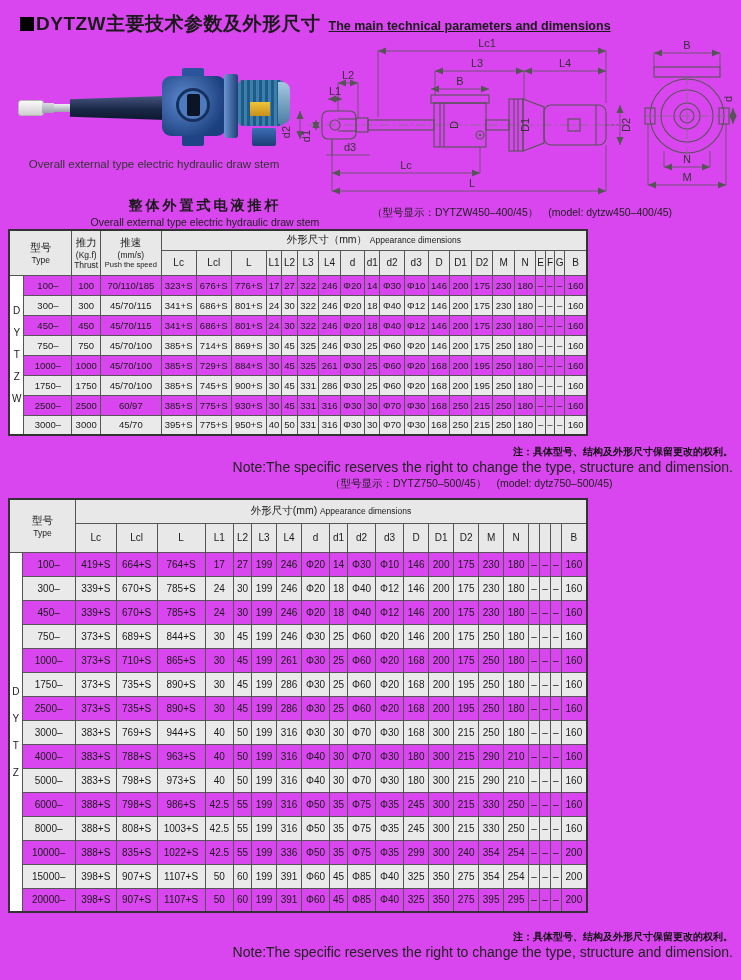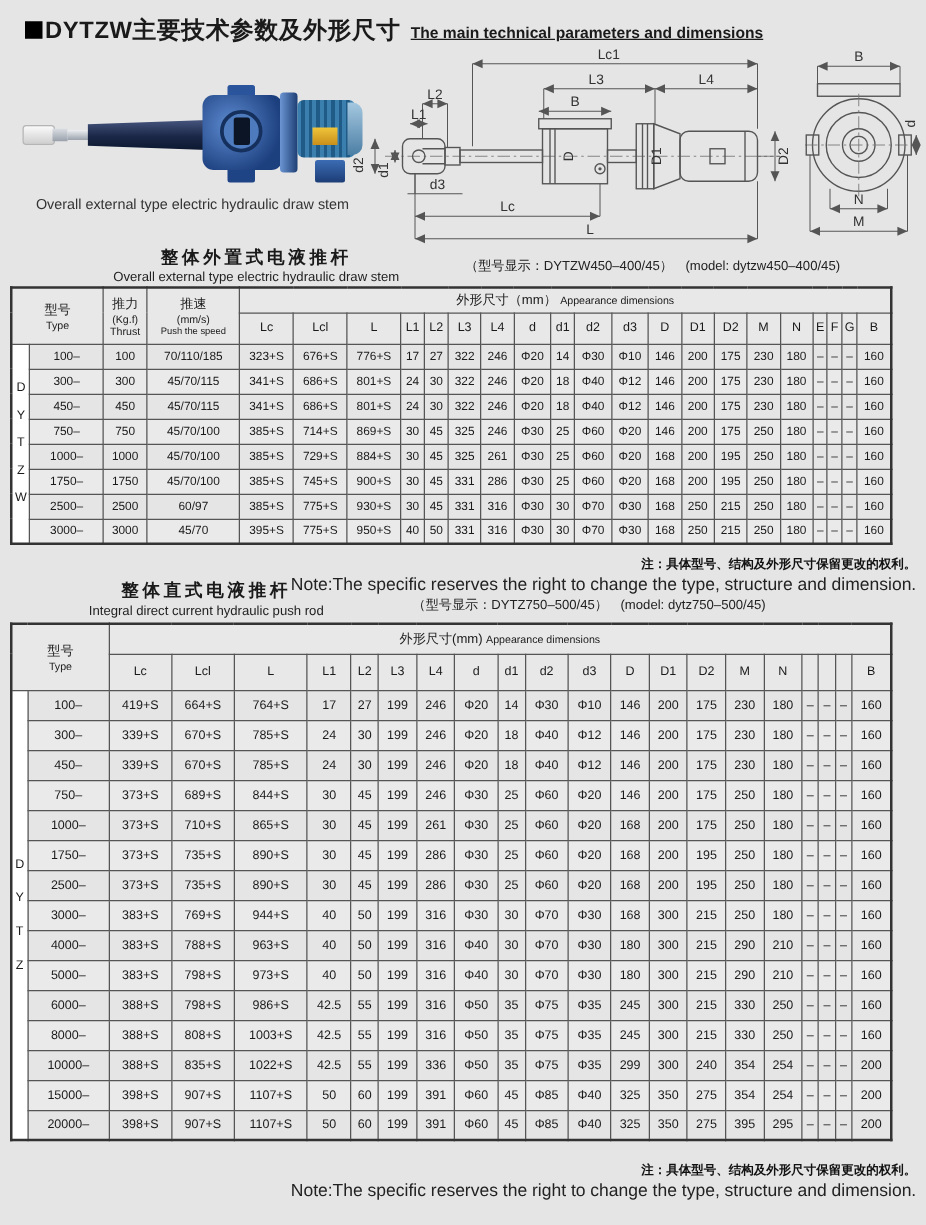--- a/index.html
+++ b/index.html
@@ -1,18 +1,18 @@
 <!DOCTYPE html>
 <html><head>
 <meta charset="utf-8">
 <style>
   * { margin:0; padding:0; box-sizing:border-box; }
   html,body { background:#fff; }
   body { font-family:"Liberation Sans", sans-serif; color:#1a1a1a; }
-  .page { position:relative; width:741px; height:980px; background:#e5e5e5; overflow:hidden; }
+  .page { position:relative; width:741px; height:980px; background:#d946ef; overflow:hidden; }
 
   
   .main-title { position:absolute; left:20px; top:11px; display:flex; align-items:baseline; }
   .bullet { width:14px; height:14px; background:#000; display:inline-block; align-self:center; margin-right:2px; }
   .title-zh { font-size:19px; font-weight:bold; letter-spacing:0.5px; }
   .title-en { font-size:12.5px; font-weight:bold; margin-left:8px;text-decoration:underline; }
 
   
   .photo-wrap { position:absolute; left:14px; top:58px; width:280px; height:122px; }
   .photo-art { position:relative; width:280px; height:96px; }
@@ -45,21 +45,21 @@
   .sec1 { left:60px; top:197px; width:290px; }
   .sec2 { left:20px; top:464px; width:290px; }
   .sec-zh { font-size:14px; font-weight:bold; letter-spacing:3px; }
   .sec-en { font-size:10.5px; color:#222; margin-top:1px; }
   .model-note { position:absolute; font-size:10.5px; color:#222; white-space:nowrap; }
   .m1 { left:372px; top:206px; }
   .m2 { left:330px; top:477px; }
   .model-note span { margin-right:10px; }
 
   
-  .tbl-wrap { position:absolute; left:8px; width:706px; }
+  .tbl-wrap { position:absolute; left:8px; width:580px; }
   .tw1 { top:229px; }
   .tw2 { top:498px; }
   table { border-collapse:collapse; width:100%; border:2px solid #333; }
   th,td { border:1px solid #555; text-align:center; white-space:nowrap; vertical-align:middle; }
   thead th { background:#e8e8e8; font-weight:normal; }
   .t1 { font-size:9.5px; }
   .t2 { font-size:10px; }
   .t1 td { height:20px; padding:0 1px; }
   .t2 td { height:24px; padding:0 1px; }
   .t1 thead tr.grp th { height:20px; }
@@ -485,24 +485,20 @@
           </tr>
         </tbody>
     </table>
   </div>
 
   <div class="note n1">
     <div class="note-zh">注：具体型号、结构及外形尺寸保留更改的权利。</div>
     <div class="note-en">Note:The specific reserves the right to change the type, structure and dimension.</div>
   </div>
 
-  <div class="sec-title sec2">
-    <div class="sec-zh">整体直式电液推杆</div>
-    <div class="sec-en">Integral direct current hydraulic push rod</div>
-  </div>
   <div class="model-note m2">
     <span>（型号显示：DYTZ750–500/45）</span><span>(model: dytz750–500/45)</span>
   </div>
 
   <div class="tbl-wrap tw2">
     <table class="t2">
       <thead>
         <tr class="grp">
           <th colspan="2" rowspan="2">
             <div class="hz">型号</div>

